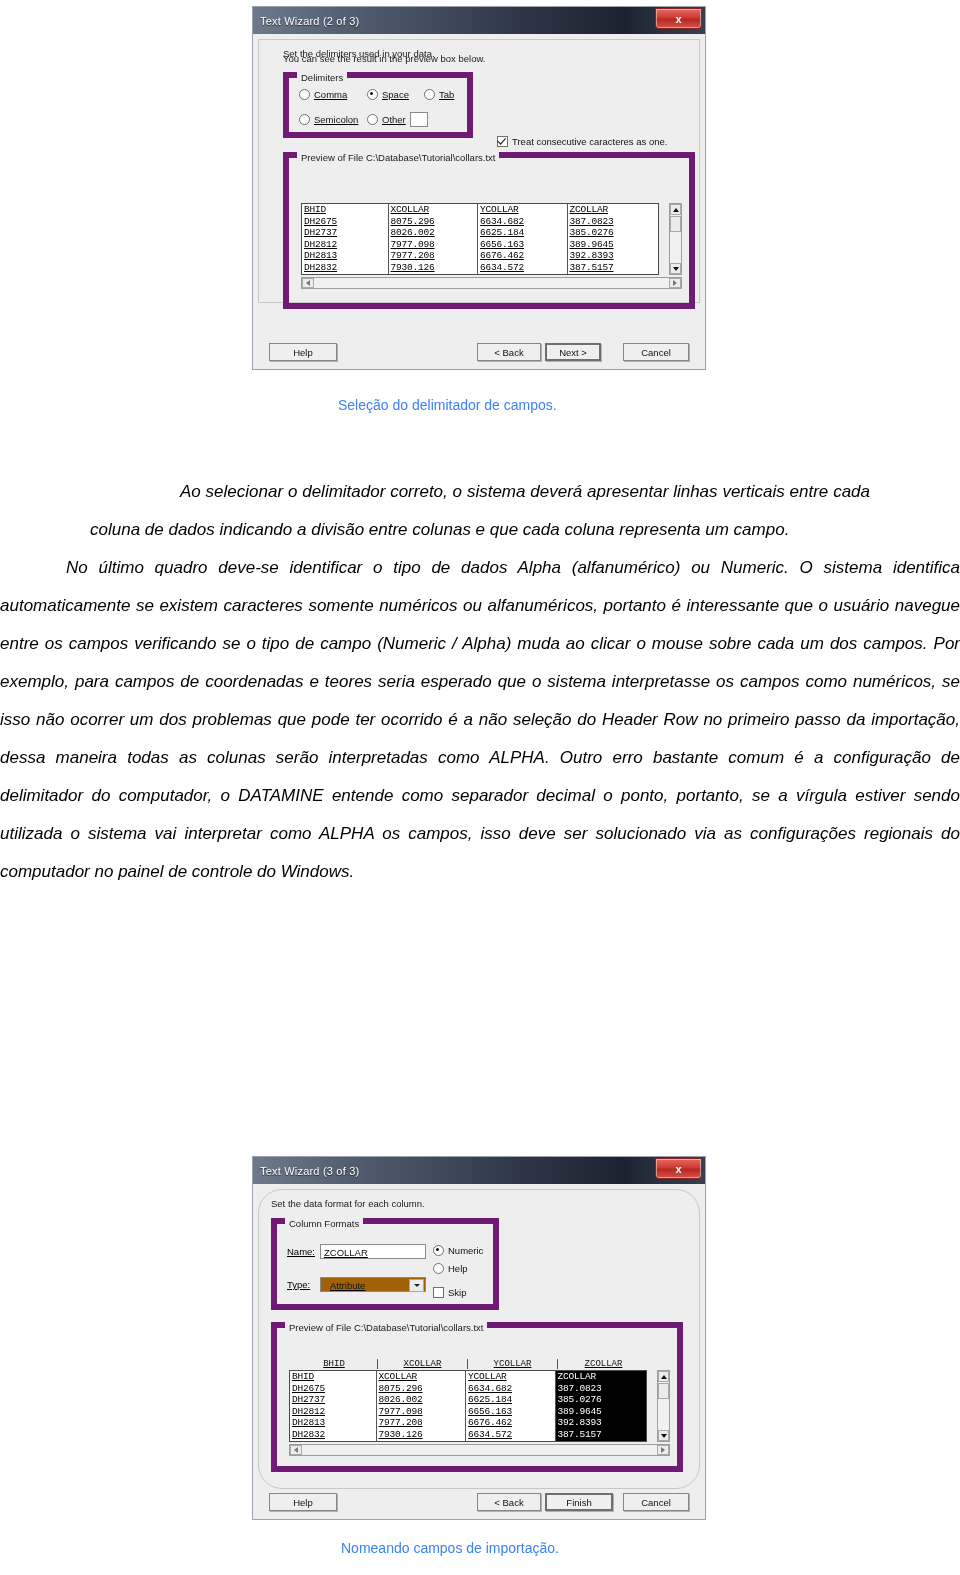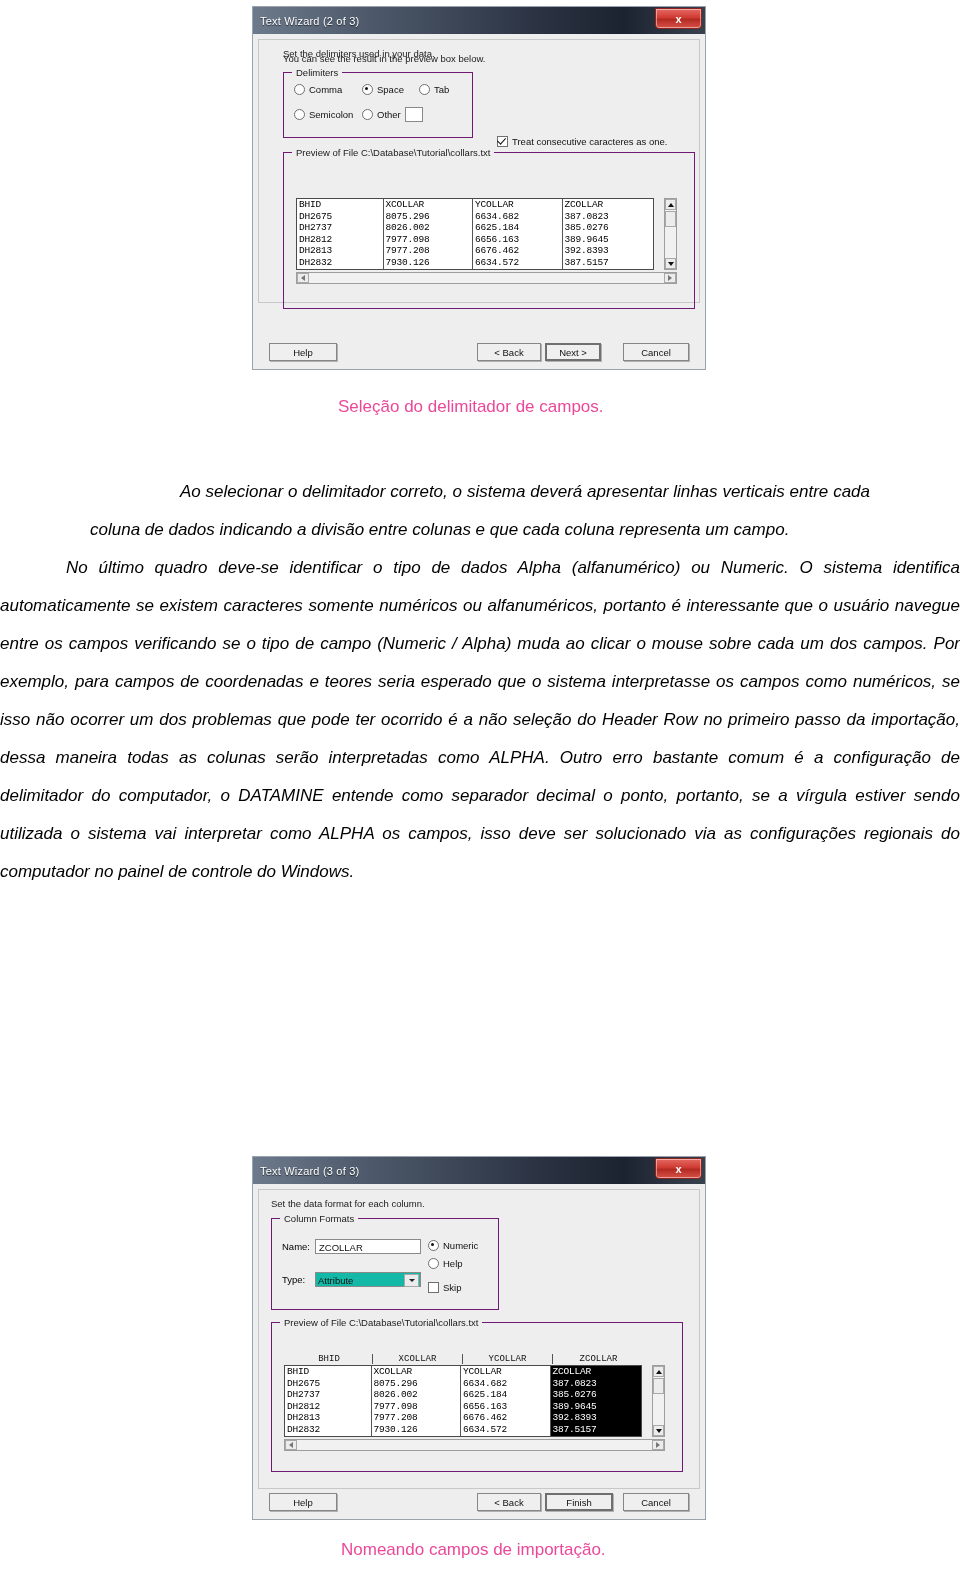--- a/index.html
+++ b/index.html
@@ -74,23 +74,24 @@
   }
   .instr {
     font-size: 9.5px;
     line-height: 12px;
     color: #1a1a1a;
     margin-bottom: 5px;
   }
 
   
   .group {
-    border: 1px solid #701a75;
-    position: relative;
-    box-sizing: border-box;
+    border: 6px solid #701a75;
+    position: relative;
+    box-sizing: border-box;
+    text-decoration: underline;
   }
   .group > .glabel {
     position: absolute;
     top: -6px;
     left: 8px;
     background: #eeeeee;
     padding: 0 4px;
     font-size: 9.5px;
     color: #1a1a1a;
     white-space: nowrap;
@@ -149,25 +150,25 @@
     line-height: 15px;
     padding-left: 3px;
     color: #111;
     box-sizing: border-box;
     overflow: hidden;
     white-space: nowrap;
   }
   .tinput.ghost { color: #9b9b9b; background: #f0f0f0; }
   .combo {
     border: 1px solid #8a8a8a;
-    background: #14b8a6;
+    background: #a16207;
     height: 15px;
     font-size: 9.5px;
     line-height: 15px;
-    padding-left: 2px;
+    padding-left: 9px;
     color: #111;
     box-sizing: border-box;
     position: relative;
     white-space: nowrap;
   }
   .combo .arrow {
     position: absolute;
     right: 1px; top: 1px;
     width: 13px; height: 11px;
     background: #ececec;
@@ -288,22 +289,22 @@
     align-items: center;
     justify-content: center;
     box-sizing: border-box;
     box-shadow: 1px 1px 0 rgba(0,0,0,.25);
   }
   .btn.default { border: 2px solid #6f6f6f; }
 
   
   .caption {
     position: absolute;
-    font-size: 17px;
-    color: #ec4899;
+    font-size: 14px;
+    color: #3b82f6;
     white-space: nowrap;
   }
   .doc {
     position: absolute;
     left: 0;
     width: 960px;
     box-sizing: border-box;
   }
   .listitem {
     display: flex;
@@ -459,21 +460,21 @@
 
   <div class="para full indent-big" style="padding-left:0; text-indent:66px;">No último quadro deve-se identificar o tipo de dados Alpha (alfanumérico) ou Numeric. O sistema identifica automaticamente se existem caracteres somente numéricos ou alfanuméricos, portanto é interessante que o usuário navegue entre os campos verificando se o tipo de campo (Numeric / Alpha) muda ao clicar o mouse sobre cada um dos campos. Por exemplo, para campos de coordenadas e teores seria esperado que o sistema interpretasse os campos como numéricos, se isso não ocorrer um dos problemas que pode ter ocorrido é a não seleção do Header Row no primeiro passo da importação, dessa maneira todas as colunas serão interpretadas como ALPHA. Outro erro bastante comum é a configuração de delimitador do computador, o DATAMINE entende como separador decimal o ponto, portanto, se a vírgula estiver sendo utilizada o sistema vai interpretar como ALPHA os campos, isso deve ser solucionado via as configurações regionais do computador no painel de controle do Windows.</div>
 </div>
 
 <div class="dialog" id="dlg2" style="left:252px; top:1156px; width:452px; height:362px;">
   <div class="titlebar">
     <span class="ttl">Text Wizard (3 of 3)</span>
     <span class="closebtn">x</span>
   </div>
   <div class="dlgbody">
-    <div class="innerpanel" style="height:300px;">
+    <div class="innerpanel" style="height:300px;border-radius:24px;">
       <div class="instr" style="margin-bottom:8px;">Set the data format for each column.</div>
 
       <div style="display:flex; gap:10px;">
 
         <div class="group" style="width:228px; height:92px; padding:12px 0 0 10px; position:relative;">
           <span class="glabel">Column Formats</span>
 
           <div style="display:flex; align-items:center; margin-top:8px;">
             <span style="font-size:9.5px; width:33px;">Name:</span>
             <span class="tinput" style="width:106px;">ZCOLLAR</span>

